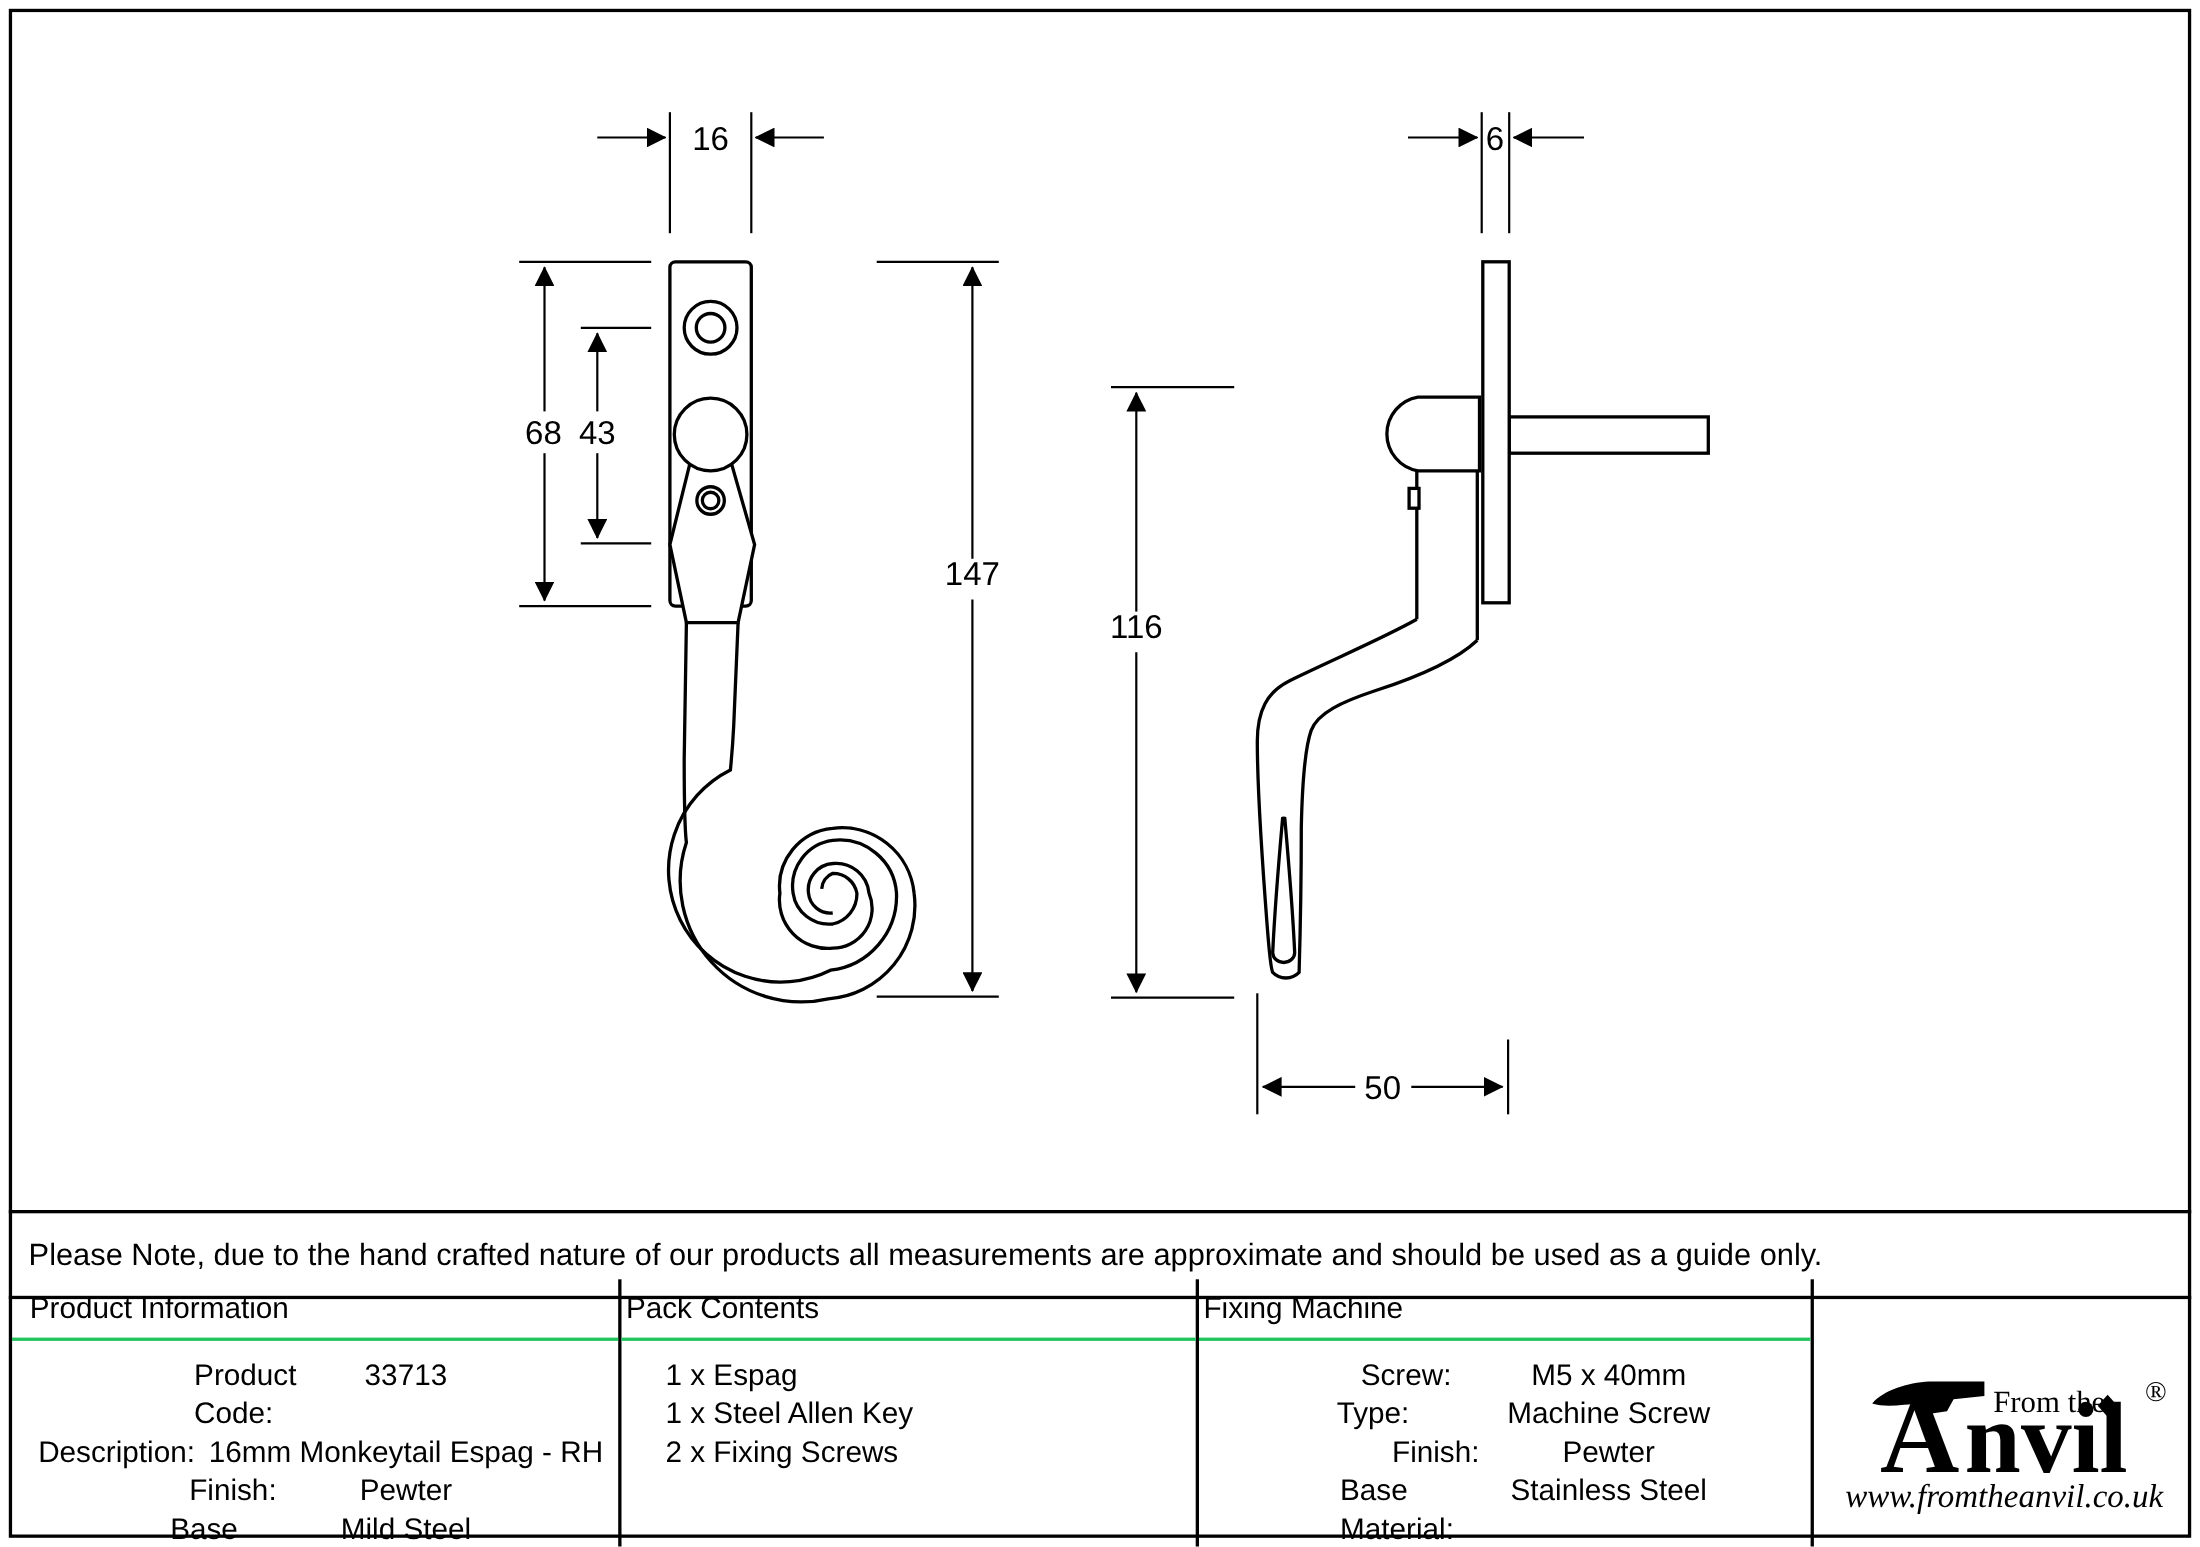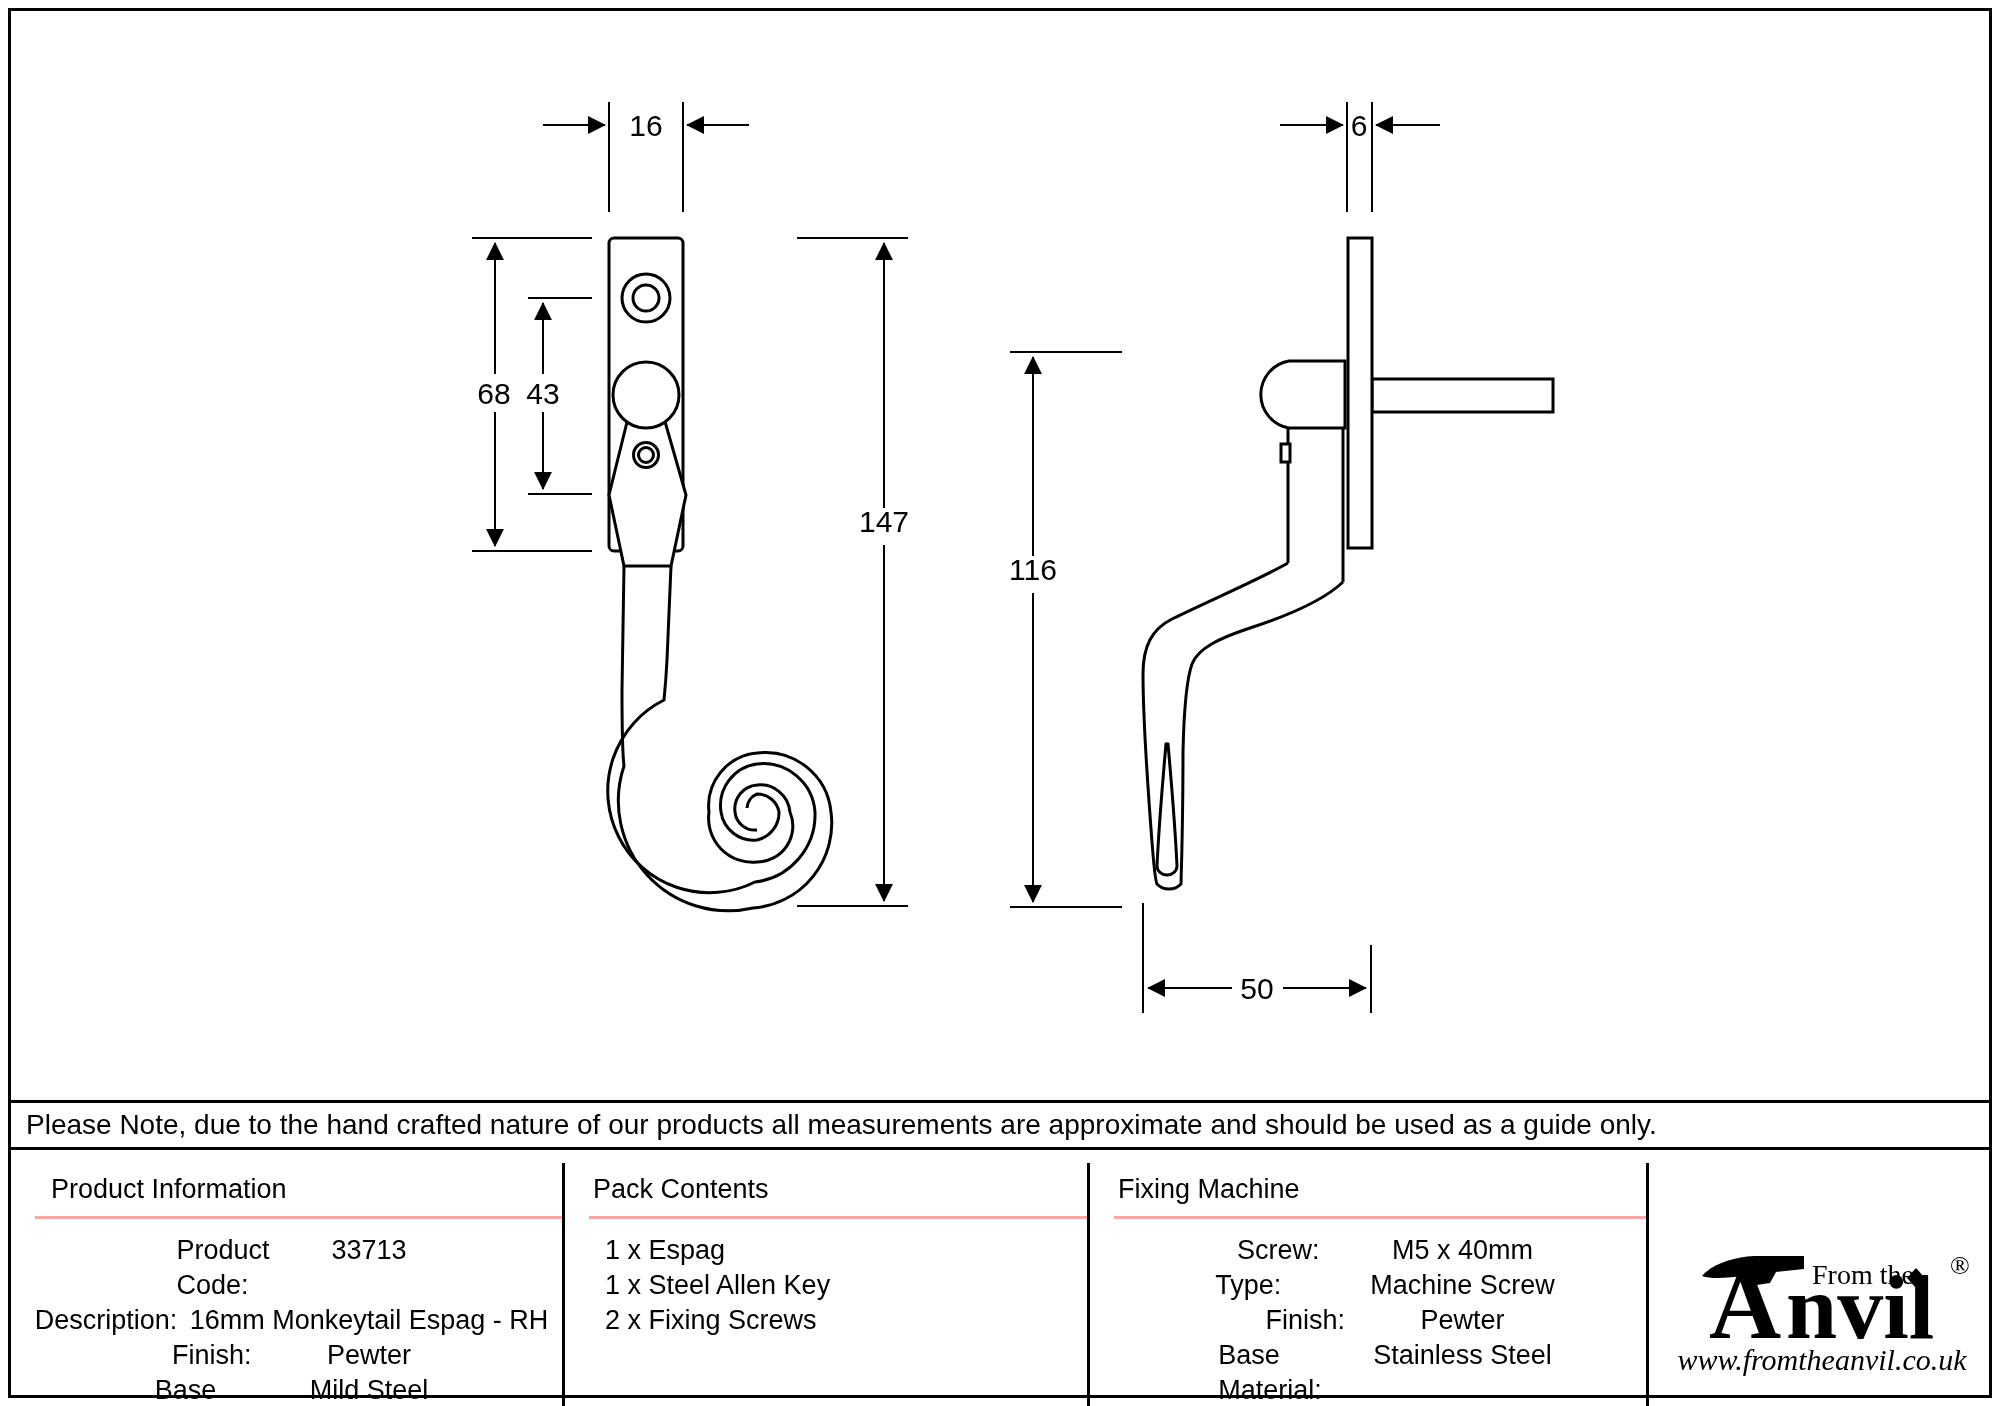--- a/index.html
+++ b/index.html
@@ -6,34 +6,34 @@
   body{
     width:2000px;height:1406px;position:relative;background:#ffffff;
     font-family:"Liberation Sans",sans-serif;color:#000;overflow:hidden;
   }
   .frame{
     position:absolute;inset:8px;border:3px solid #000;pointer-events:none;
   }
   .drawing-svg{position:absolute;top:0;left:0;}
   
   .note-row{
-    position:absolute;left:8px;right:8px;top:1100px;height:50px;
+    position:absolute;left:8px;right:8px;top:1100px;height:81px;
     box-sizing:border-box;border-top:3px solid #000;border-bottom:3px solid #000;
     display:flex;align-items:center;padding-left:18px;font-size:28px;
   }
   
   .spec-table{
     position:absolute;left:11px;right:11px;top:1163px;bottom:13px;
     display:grid;grid-template-columns:554px 525px 559px auto;
   }
   .spec-col{box-sizing:border-box;border-right:3px solid #000;display:flex;flex-direction:column;}
   .spec-col:last-child{border-right:none;}
   .spec-header{
-    box-sizing:border-box;height:56px;border-bottom:3px solid #fca5a5;
-    display:flex;align-items:center;font-size:27px;padding-left:16px;margin-left:24px;
+    box-sizing:border-box;height:56px;border-bottom:3px solid #22c55e;
+    display:flex;align-items:center;font-size:27px;padding-left:16px;
   }
   .col-2 .spec-header,.col-3 .spec-header{padding-left:4px;}
   .spec-body{padding:14px 6px 6px 16px;font-size:27px;line-height:35px;}
   .col-2 .spec-body,.col-3 .spec-body{padding-left:40px;}
   .kv{display:flex;justify-content:center;}
   .kv .k{width:155px;flex:none;}
   
   .logo-cell{display:flex;align-items:center;justify-content:center;}
   .logo-svg{display:block;}
 </style>

